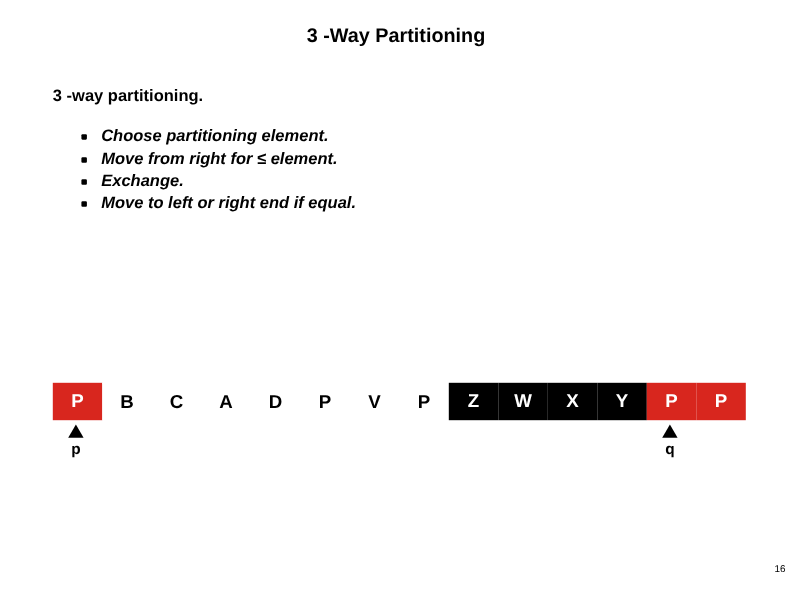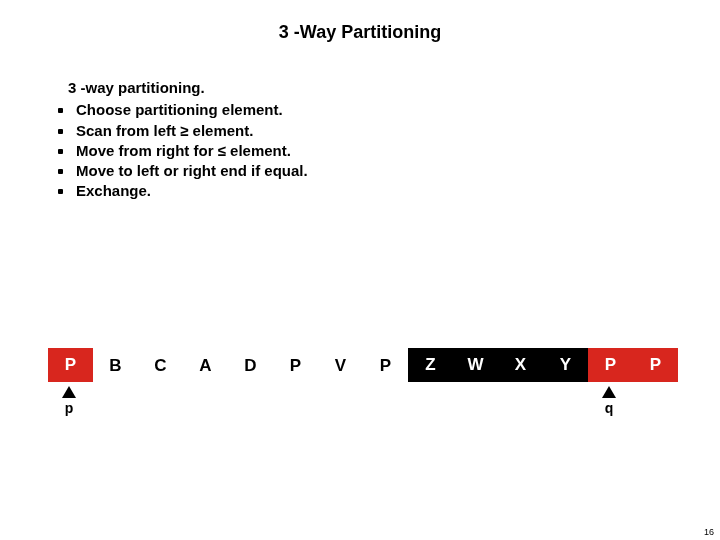--- a/index.html
+++ b/index.html
@@ -22,26 +22,26 @@
   .content {
     position: absolute;
     left: 48px;
     top: 78px;
     font-size: 15px;
     font-weight: bold;
     line-height: 1.35;
   }
   .heading {
     margin-bottom: 2px;
-    margin-left: 20px;
   }
   .bullets {
-    margin: 0;
+    margin: 16px;
     padding: 0;
     list-style: none;
+    font-style: italic;
   }
   .bullets li {
     position: relative;
     padding-left: 28px;
   }
   .bullets li::before {
     content: "";
     position: absolute;
     left: 10px;
     top: 8px;
@@ -85,39 +85,38 @@
     width: 0;
     height: 0;
     border-left: 7px solid transparent;
     border-right: 7px solid transparent;
     border-bottom: 12px solid #000;
     margin: 0 auto 2px auto;
   }
   .pagenum {
     position: absolute;
     right: 6px;
-    bottom: 3px;
+    bottom: 18px;
     font-size: 9px;
     font-family: Arial, sans-serif;
     color: #000;
   }
 </style>
 </head>
 <body>
 
 <div class="title">3 -Way Partitioning</div>
 
 <div class="content">
   <div class="heading">3 -way partitioning.</div>
   <ul class="bullets">
     <li>Choose partitioning element.</li>
-    <li>Scan from left ≥ element.</li>
     <li>Move from right for ≤  element.</li>
+    <li>Exchange.</li>
     <li>Move to left or right end if equal.</li>
-    <li>Exchange.</li>
   </ul>
 </div>
 
 <div class="array">
   <div class="cell cell-red">P</div>
   <div class="cell cell-white">B</div>
   <div class="cell cell-white">C</div>
   <div class="cell cell-white">A</div>
   <div class="cell cell-white">D</div>
   <div class="cell cell-white">P</div>

